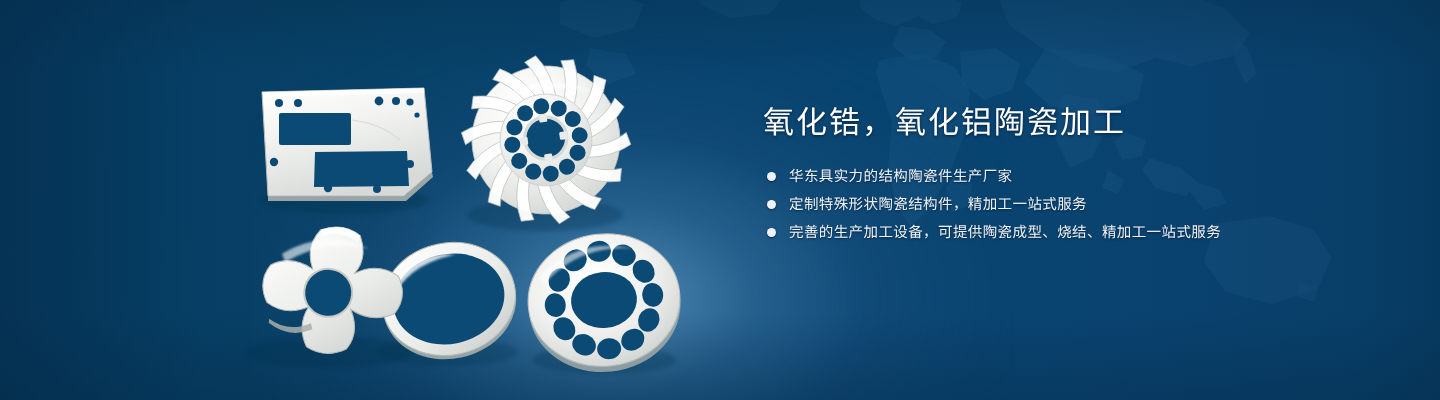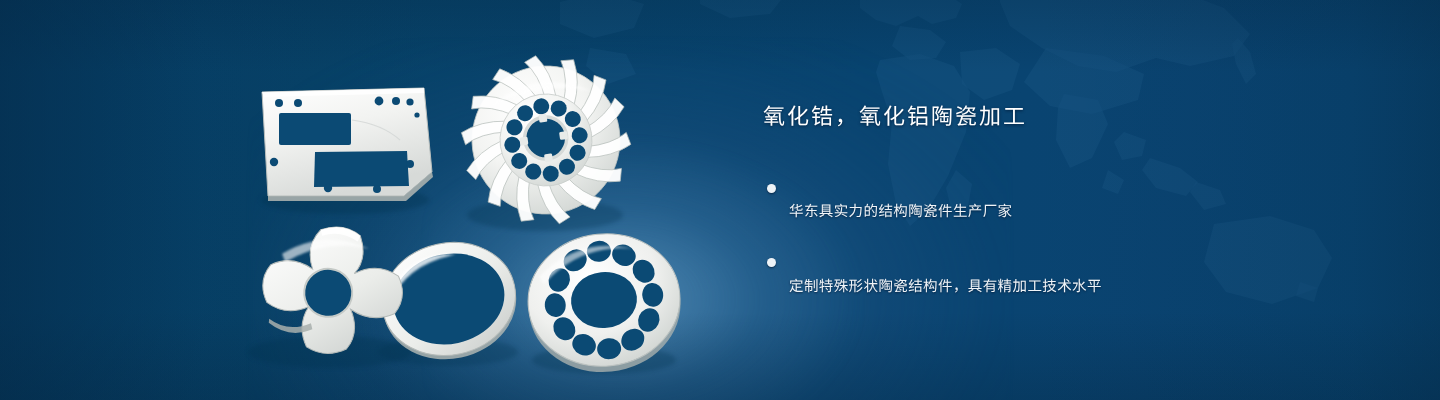--- a/index.html
+++ b/index.html
@@ -46,21 +46,21 @@
   }
   .bg-map{
     position:absolute;left:0;top:-18px;width:1440px;height:330px;
     opacity:0.30;
   }
 
   
   .content{position:absolute;left:763px;top:104px;width:560px;}
   .headline{
     color:#ffffff;
-    font-size:22px;
+    font-size:31px;
     letter-spacing:2px;
     line-height:1.2;
     font-weight:400;
     text-shadow:0 1px 3px rgba(0,20,45,0.75);
     white-space:nowrap;
   }
   .bullets{list-style:none;margin:26px 0 0 4px;padding:0;}
   .bullet{
     display:flex;align-items:center;
     margin-bottom:10px;
@@ -72,21 +72,20 @@
     background:#eef3f7;
     margin-right:13px;
     box-shadow:0 1px 2px rgba(0,18,40,0.6);
   }
   .btext{
     color:#f0f4f8;
     font-size:14.5px;
     letter-spacing:0.4px;
     line-height:1.25;
     text-shadow:0 1px 2px rgba(0,20,45,0.7);
-    margin-top:46px;
   }
 
   
   .products{position:absolute;left:0;top:0;width:760px;height:400px;}
   .products svg{display:block;}
 </style>
 </head>
 <body>
 
 <div class="banner">
@@ -367,18 +366,22 @@
   <div class="content">
     <div class="headline">氧化锆，氧化铝陶瓷加工</div>
 
     <ul class="bullets">
       <li class="bullet">
         <span class="dot"></span>
         <span class="btext">华东具实力的结构陶瓷件生产厂家</span>
       </li>
       <li class="bullet">
         <span class="dot"></span>
-        <span class="btext">定制特殊形状陶瓷结构件，具有精加工技术水平</span>
+        <span class="btext">定制特殊形状陶瓷结构件，精加工一站式服务</span>
+      </li>
+      <li class="bullet">
+        <span class="dot"></span>
+        <span class="btext">完善的生产加工设备，可提供陶瓷成型、烧结、精加工一站式服务</span>
       </li>
     </ul>
   </div>
 
 </div>
 
 </body></html>

